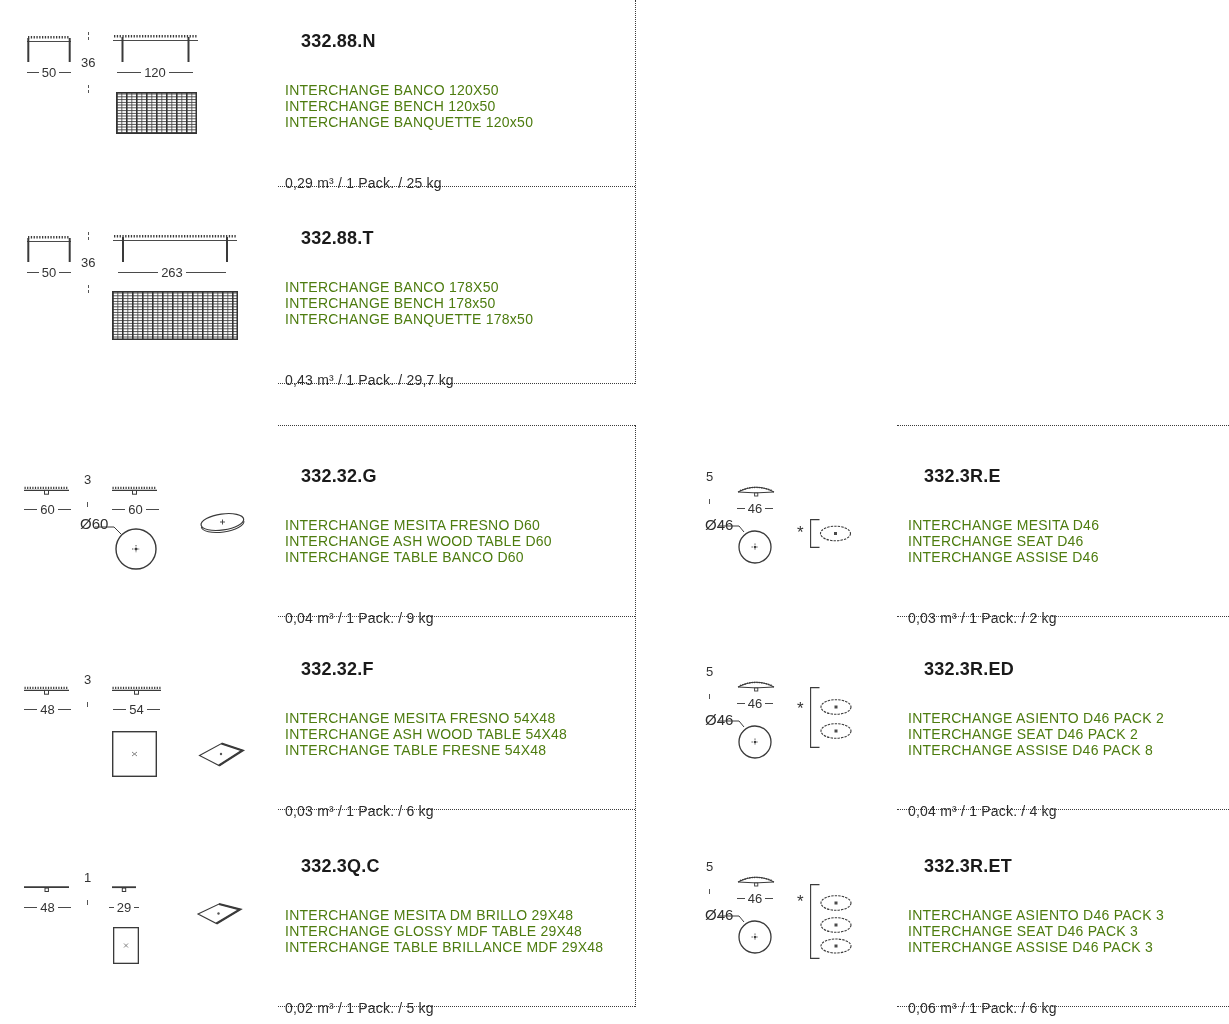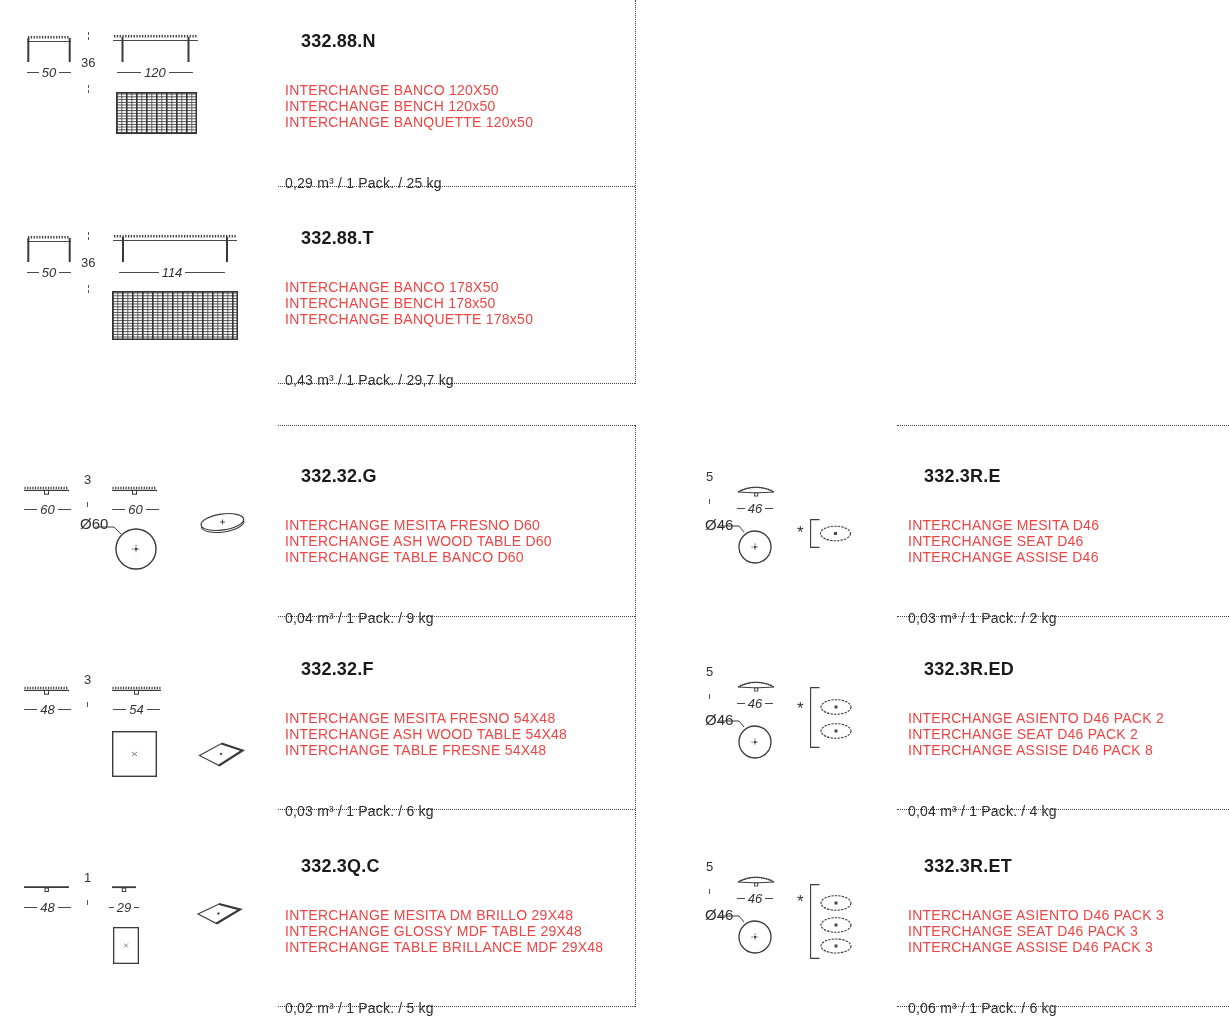--- a/index.html
+++ b/index.html
@@ -6,26 +6,26 @@
   .page{position:relative;width:1229px;height:1024px;background:#fff;overflow:hidden;
         font-family:"Liberation Sans", sans-serif;}
   
   .vrule{position:absolute;width:0;border-left:1px dotted #3b3b3b;}
   .hrule{position:absolute;height:0;border-top:1px dotted #3b3b3b;}
   
   .sect{position:absolute;width:350px;}
   .sect h2{margin:0;position:absolute;top:0;left:16px;font-size:18px;font-weight:bold;
            color:#1a1a1a;letter-spacing:.2px;white-space:nowrap;}
   .names{position:absolute;top:52px;left:0;font-size:14px;line-height:15.8px;
-         color:#ef4444;letter-spacing:.25px;white-space:nowrap;}
+         color:#4d7c0f;letter-spacing:.25px;white-space:nowrap;}
   .pack{position:absolute;top:144px;left:0;font-size:14px;color:#2d2d2d;
         letter-spacing:.2px;white-space:nowrap;}
   
   .hdim{position:absolute;display:flex;align-items:center;justify-content:center;gap:3px;
-        font-size:13px;color:#333;line-height:1;white-space:nowrap;font-style:italic;}
+        font-size:13px;color:#333;line-height:1;white-space:nowrap;}
   .hdim i{display:block;height:1px;background:#4a4a4a;}
   .vdim{position:absolute;display:flex;flex-direction:column;align-items:center;gap:16px;
         font-size:13px;color:#333;line-height:1;}
   .vdim i{display:block;width:0;border-left:1px dashed #555;}
   .dialbl{position:absolute;font-size:15px;color:#2d2d2d;line-height:1;white-space:nowrap;margin-left:14px;}
   .star{position:absolute;font-size:17px;color:#333;line-height:1;}
   .dr{position:absolute;}
   svg{display:block;overflow:visible;}
 </style>
 </head>
@@ -128,21 +128,21 @@
     <line x1="11" y1="3" x2="11" y2="28" stroke="#3a3a3a" stroke-width="2"></line>
     <line x1="115" y1="3" x2="115" y2="28" stroke="#3a3a3a" stroke-width="2"></line>
   </svg>
   <div class="hdim" style="left:22px;top:266px;width:54px">
     <i style="width:12px"></i>
       <span>50</span>
       <i style="width:12px"></i>
   </div>
   <div class="hdim" style="left:106px;top:266px;width:132px">
     <i style="width:40px"></i>
-      <span>114</span>
+      <span>263</span>
       <i style="width:40px"></i>
   </div>
   <svg class="dr" style="left:112px;top:291px" width="126" height="49" viewBox="0 0 126 49">
     <defs>
       <pattern id="w2" width="10" height="11" patternUnits="userSpaceOnUse">
         <g stroke="#3f3f3f" stroke-width="0.9">
           <line x1="0" y1="2" x2="10" y2="2"></line>
             <line x1="0" y1="4.8" x2="10" y2="4.8"></line>
           <line x1="0" y1="7.6" x2="10" y2="7.6"></line>
             <line x1="0" y1="10.4" x2="10" y2="10.4"></line>

